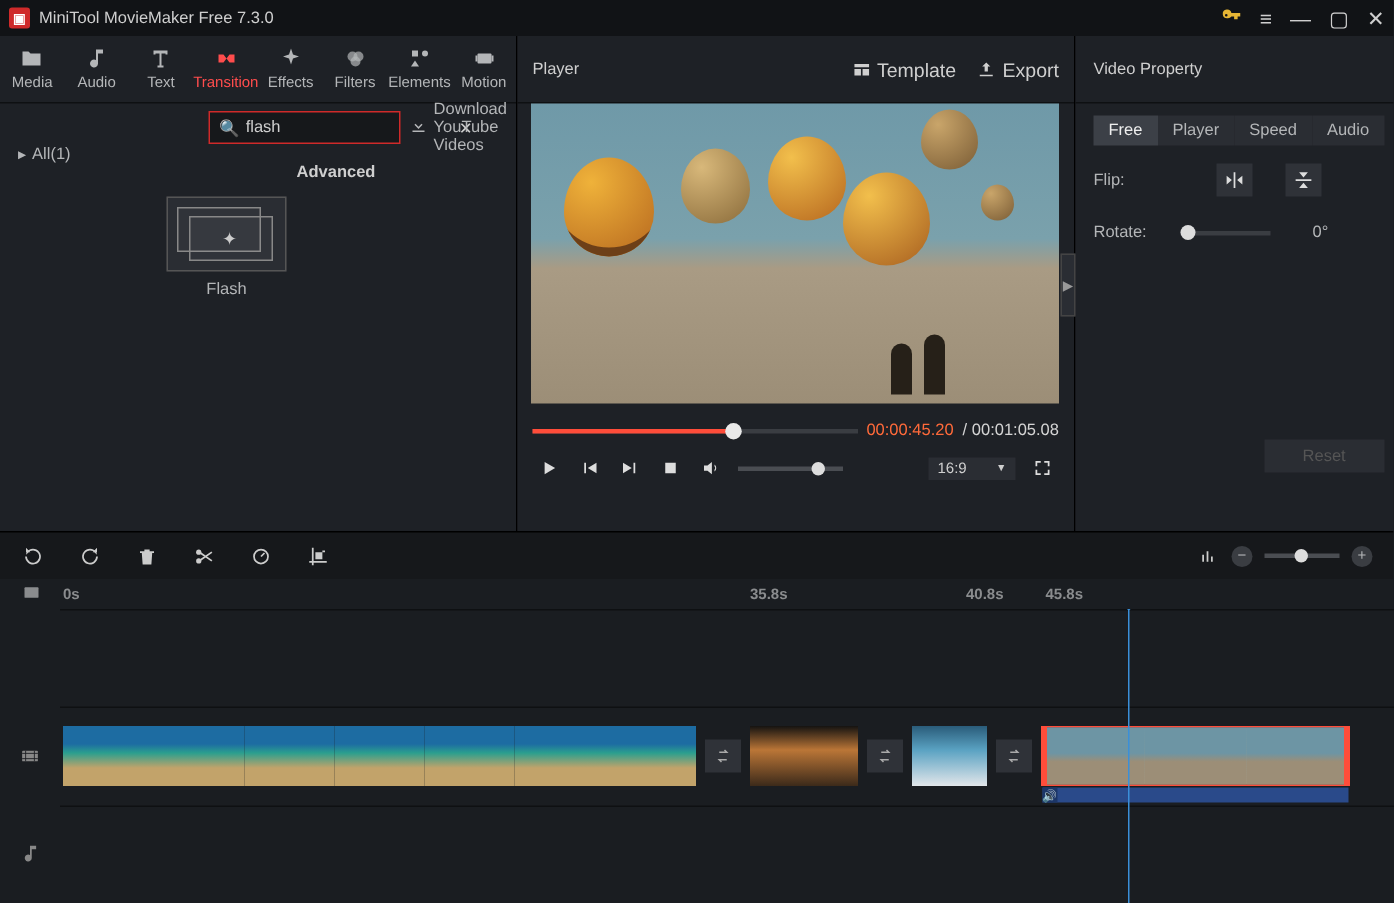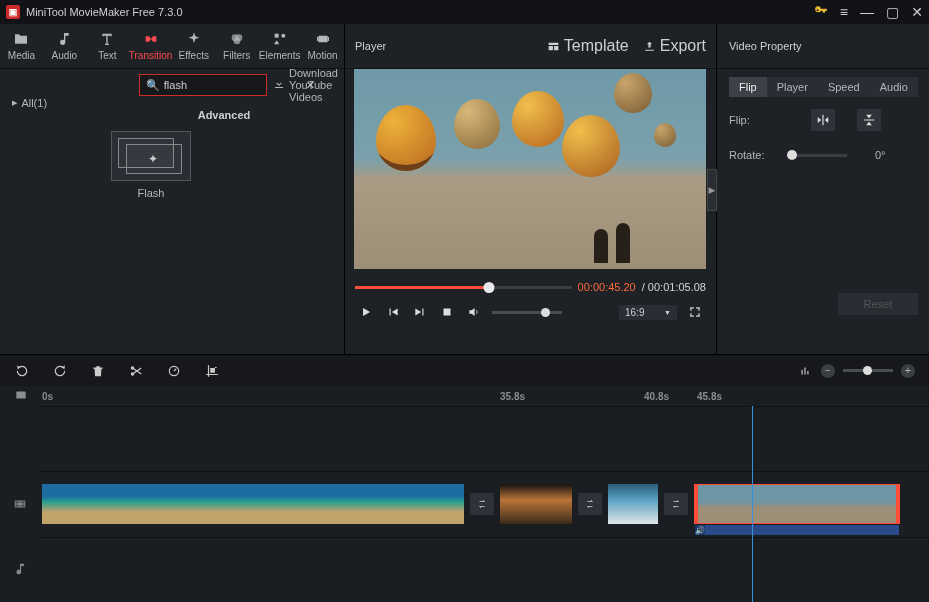--- a/index.html
+++ b/index.html
@@ -34,21 +34,21 @@
 .trans-thumb { width: 80px; height: 50px; border: 1px solid #555; background: #2a2d33; position: relative; }
 .trans-thumb .inner1, .trans-thumb .inner2 { position: absolute; border: 1px solid #888; background: rgba(255,255,255,0.03); }
 .trans-thumb .inner1 { top: 6px; left: 6px; width: 56px; height: 30px; }
 .trans-thumb .inner2 { top: 12px; left: 14px; width: 56px; height: 30px; }
 .trans-thumb .spark { position: absolute; top: 20px; left: 36px; color: #ccc; font-size: 12px; }
 .trans-name { font-size: 11px; }
 
 .center-panel { width: 372px; background: #1e2126; display: flex; flex-direction: column; border-right: 1px solid #000; }
 .center-head { height: 45px; display: flex; align-items: center; padding: 0 10px; border-bottom: 1px solid #0e1012; }
 .center-head .ph { flex: 1; color: #cfcfcf; }
-.center-head .rbtn { display: flex; align-items: center; gap: 4px; cursor: pointer; margin-left: 14px; font-size: 16px; color: #cfcfcf; }
+.center-head .rbtn { display: flex; align-items: center; gap: 4px; cursor: pointer; margin-left: 14px; font-size: 13px; color: #cfcfcf; }
 .center-head .rbtn svg { width: 13px; height: 13px; }
 
 .preview-area { flex: 1; display: flex; flex-direction: column; padding: 0 10px 4px 10px; position: relative; }
 .preview-img { width: 352px; height: 200px; background: linear-gradient(#6f99a8 0%, #7aa1ac 45%, #a99b84 55%, #9c8e77 100%); position: relative; overflow: hidden; align-self: center; margin-top: 0; }
 .balloon { position: absolute; border-radius: 50% 50% 50% 50% / 55% 55% 45% 45%; }
 .b1 { width: 60px; height: 66px; top: 36px; left: 22px; background: radial-gradient(circle at 30% 25%, #efb23a, #b6671e); box-shadow: inset 0 -14px 0 -8px #6d3f18; }
 .b2 { width: 46px; height: 50px; top: 30px; left: 100px; background: radial-gradient(circle at 30% 25%, #d8b87a, #8a6b3a); }
 .b3 { width: 52px; height: 56px; top: 22px; left: 158px; background: radial-gradient(circle at 30% 25%, #f2bf4c, #b6671e); }
 .b4 { width: 58px; height: 62px; top: 46px; left: 208px; background: radial-gradient(circle at 30% 25%, #f2bf4c, #a85f1f); }
 .b5 { width: 38px; height: 40px; top: 4px; left: 260px; background: radial-gradient(circle at 30% 25%, #c9a56a, #7a5c35); }
@@ -333,21 +333,21 @@
               <path d="M4 4h6v2H6v4H4zM14 4h6v6h-2V6h-4zM4 14h2v4h4v2H4zM18 14h2v6h-6v-2h4z"></path>
             </svg>
           </div>
       </div>
     </div>
   </div>
 
   <div class="right-panel">
     <div class="right-head">Video Property</div>
     <div class="tab-row">
-      <div class="tab active">Flip</div>
+      <div class="tab active">Free</div>
       <div class="tab">Player</div>
       <div class="tab">Speed</div>
       <div class="tab">Audio</div>
     </div>
     <div class="prop-rows">
       <div class="prop-row">
         <span class="lbl">Flip:</span>
         <div class="flip-btn">
             <svg width="14" height="14" viewBox="0 0 24 24">
               <path d="M11 3h2v18h-2zM3 7l6 5-6 5zM21 7l-6 5 6 5z"></path>

